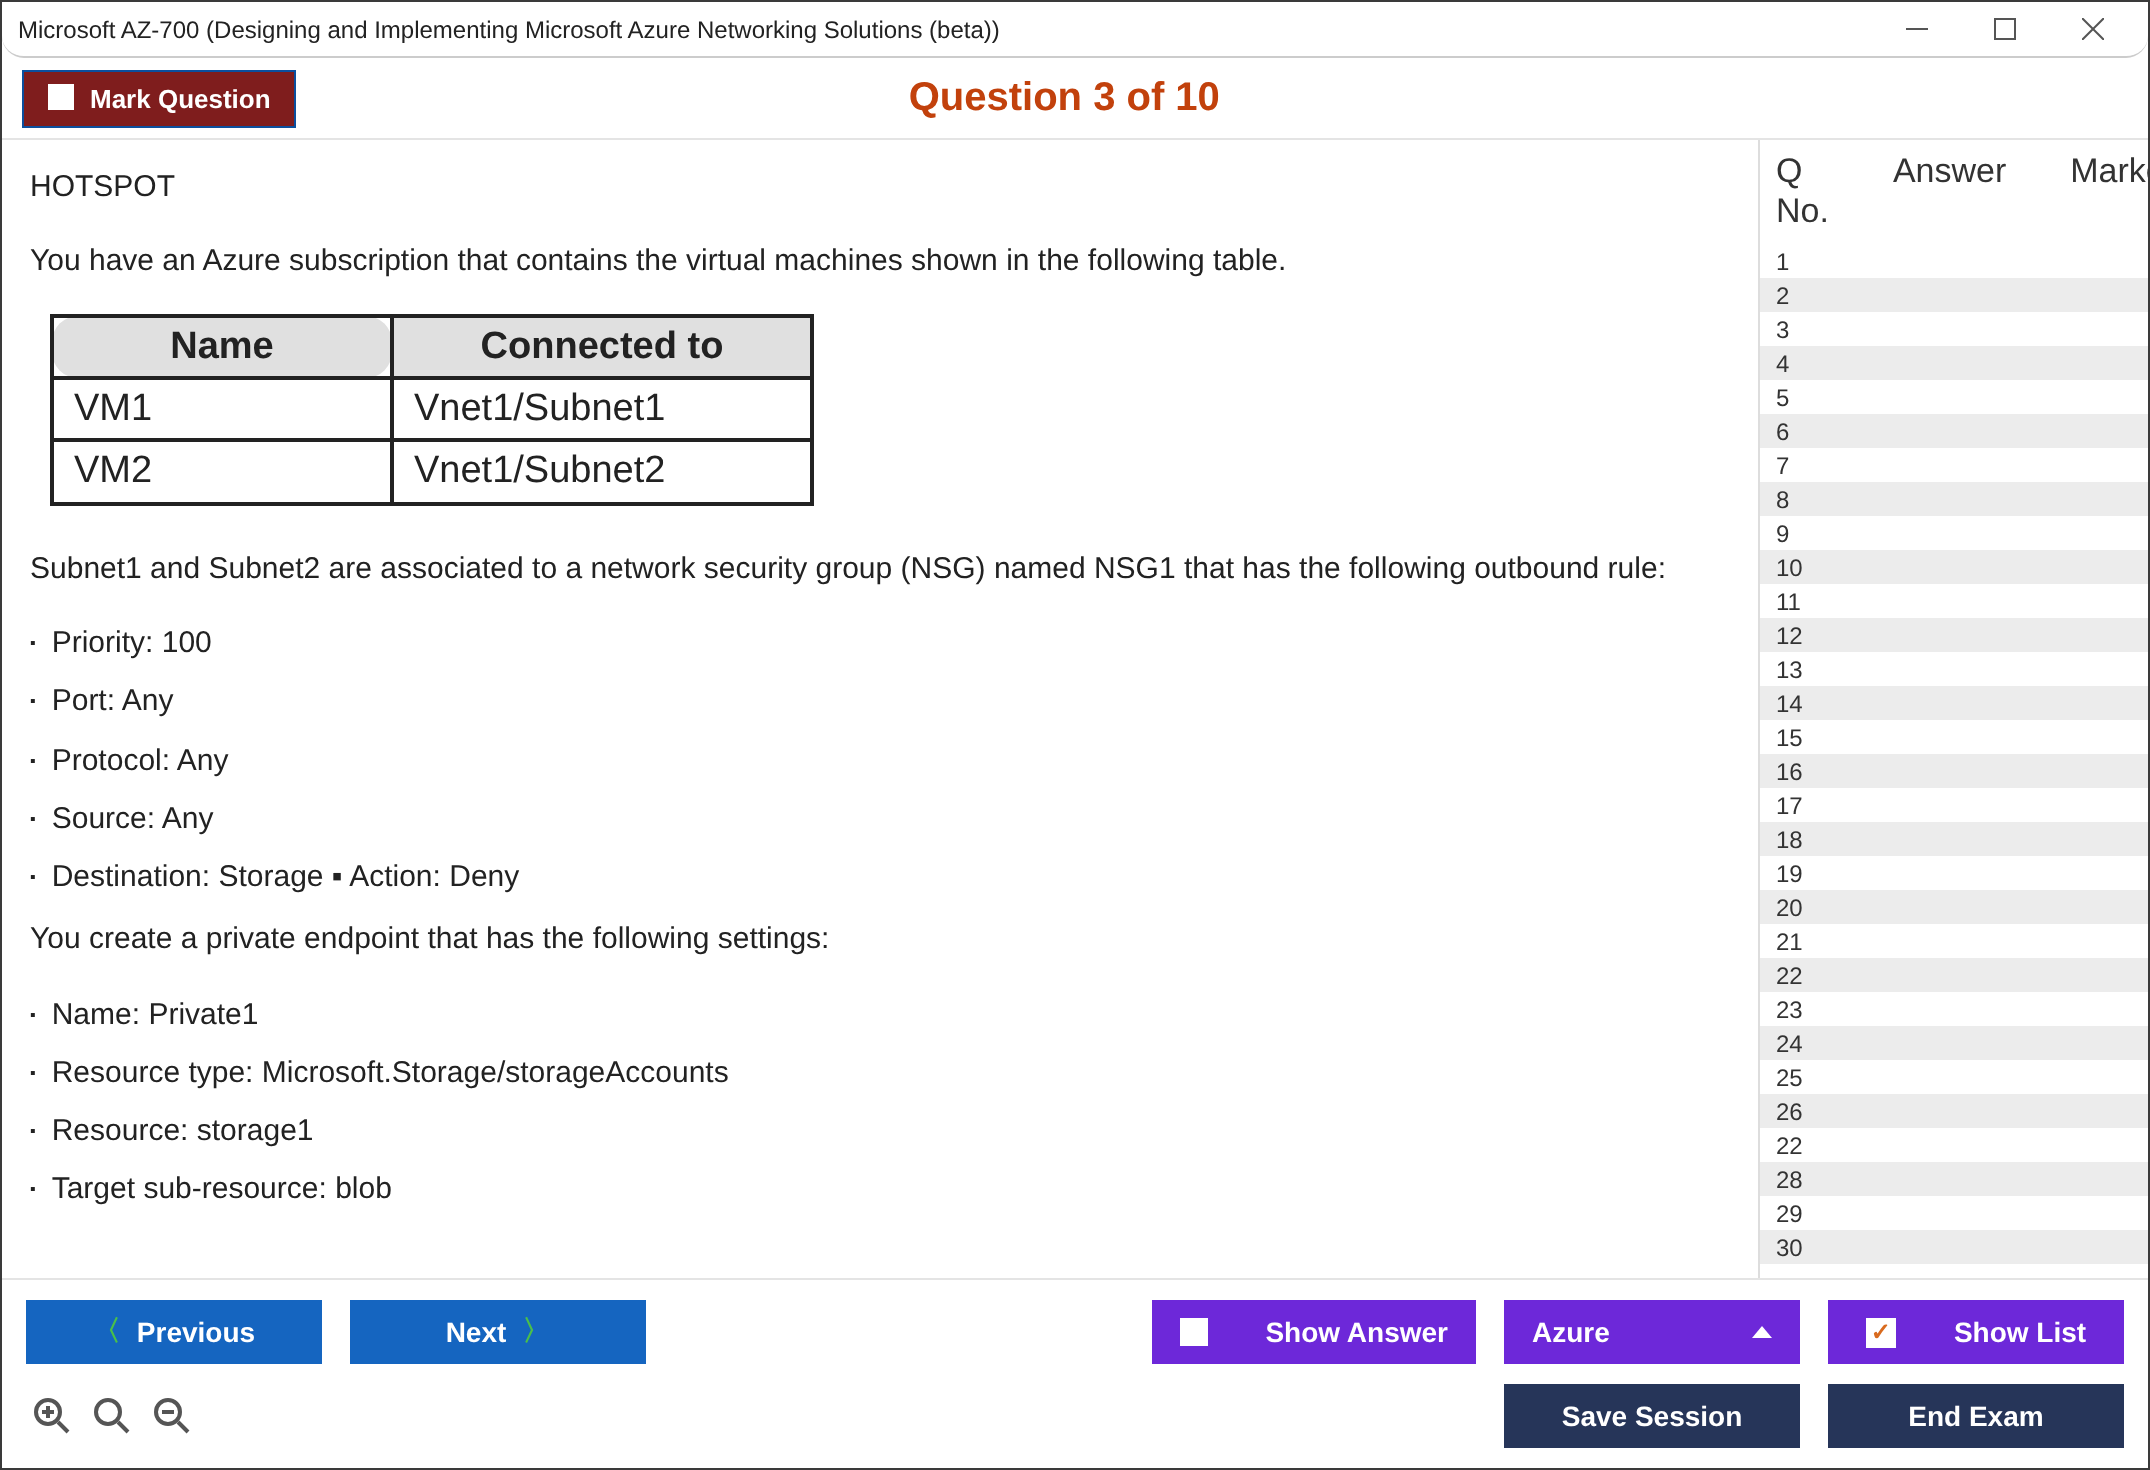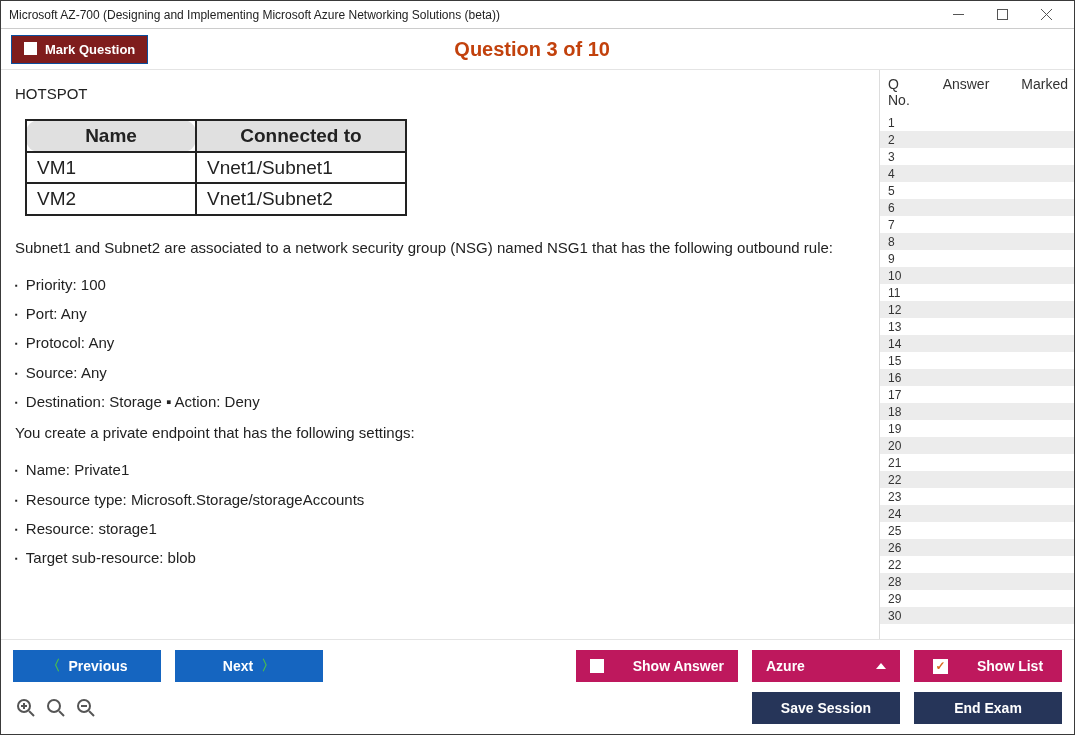--- a/index.html
+++ b/index.html
@@ -3,21 +3,21 @@
 <meta charset="utf-8">
 <style>
   * { box-sizing: border-box; }
   html, body { margin:0; padding:0; font-family: "Segoe UI", Arial, sans-serif; background:#fff; }
   .window {
     width:1075px; height:735px; border:1px solid #3a3a3a; position:relative; display:flex; flex-direction:column;
     background:#fff;
   }
   .titlebar {
     height:28px; display:flex; align-items:center; justify-content:space-between;
-    padding:0 6px 0 6px; border-bottom:1px solid #ccc; font-size:12px; color:#222;
+    padding:0 6px 0 6px; border-bottom:1px solid #ccc; font-size:12px; color:#222;border-radius:11px;
   }
   .titlebar .title { padding:3px 2px; color:#222; }
   .win-controls { display:flex; gap:0; }
   .win-btn { width:44px; height:26px; display:flex; align-items:center; justify-content:center; color:#555; cursor:default; }
   .win-btn svg { stroke:#555; stroke-width:1; }
   .header-row {
     display:flex; align-items:center; height:40px; padding:6px 10px;
   }
   .mark-btn {
     background:#7f1d1d; color:#fff; font-weight:bold; font-size:13px;
@@ -44,21 +44,21 @@
   .content::-webkit-scrollbar { width:16px; }
   .content::-webkit-scrollbar-track { background:#f1f1f1; }
   .content::-webkit-scrollbar-thumb { background:#c7c7c7; }
   .content::-webkit-scrollbar-button:single-button {
     background:#f1f1f1; height:16px; display:block;
   }
   .side {
     width:195px; border-left:1px solid #ddd; display:flex; flex-direction:column; font-size:12px;
   }
   .side-head {
-    display:flex; padding:6px 6px 6px 8px; color:#333; font-size:14px;gap:32px;
+    display:flex; padding:6px 6px 6px 8px; color:#333; font-size:17px;gap:32px;
   }
   .side-head .c1 { width:46px; }
   .side-head .c2 { width:72px; }
   .side-head .c3 { flex:1; text-align:center; }
   .side-list { flex:1; overflow-y:scroll; }
   .side-list::-webkit-scrollbar { width:16px; }
   .side-list::-webkit-scrollbar-track { background:#f1f1f1; }
   .side-list::-webkit-scrollbar-thumb { background:#c7c7c7; }
   .side-row {
     display:flex; height:17px; align-items:center; padding-left:8px; font-size:12px; color:#333; cursor:pointer;
@@ -69,21 +69,21 @@
     padding:10px 12px 10px 12px; display:flex; flex-direction:column; gap:10px;
   }
   .btn-row { display:flex; align-items:center; gap:14px; }
   .spacer { flex:1; }
   .btn {
     height:32px; display:flex; align-items:center; justify-content:center; gap:8px;
     color:#fff; font-size:14px; font-weight:600; cursor:pointer; border:none;
     padding:0 14px; min-width:148px;
   }
   .btn.blue { background:#1565c0; }
-  .btn.orange { background:#be185d;gap:29px; }
+  .btn.orange { background:#6d28d9;gap:29px; }
   .btn.dark { background:#263559; }
   .btn .chev-l, .btn .chev-r { font-weight:bold; }
   .btn .chev-l { color:#4abf4a; }
   .btn .chev-r { color:#4abf4a; }
   .btn .sq { width:14px; height:14px; background:#fff; display:inline-block; }
   .btn .chk { width:15px; height:15px; background:#fff; color:#d96b1f; display:inline-flex; align-items:center; justify-content:center; font-size:12px; font-weight:bold; }
   .btn .tri { width:0; height:0; border-left:5px solid transparent; border-right:5px solid transparent; border-bottom:6px solid #fff; margin-left:12px; }
   .zoom-row { display:flex; gap:8px; color:#555; padding-left:2px; }
   .zoom-row span { font-size:20px; cursor:pointer; display:inline-flex; width:22px; justify-content:center; }
 </style>
@@ -120,20 +120,21 @@
       <span>Mark Question</span>
     </div>
     <div class="q-title">Question 3 of 10</div>
     <div style="width:148px"></div>
   </div>
 
   <div class="body-row">
 
     <div class="content">
       <p class="hotspot">HOTSPOT</p>
+      <p>You have an Azure subscription that contains the virtual machines shown in the following table.</p>
 
       <table class="vm-table">
         <thead>
           <tr>
             <th class="col-name">Name</th>
             <th class="col-conn">Connected to</th>
           </tr>
         </thead>
         <tbody>
           <tr>

